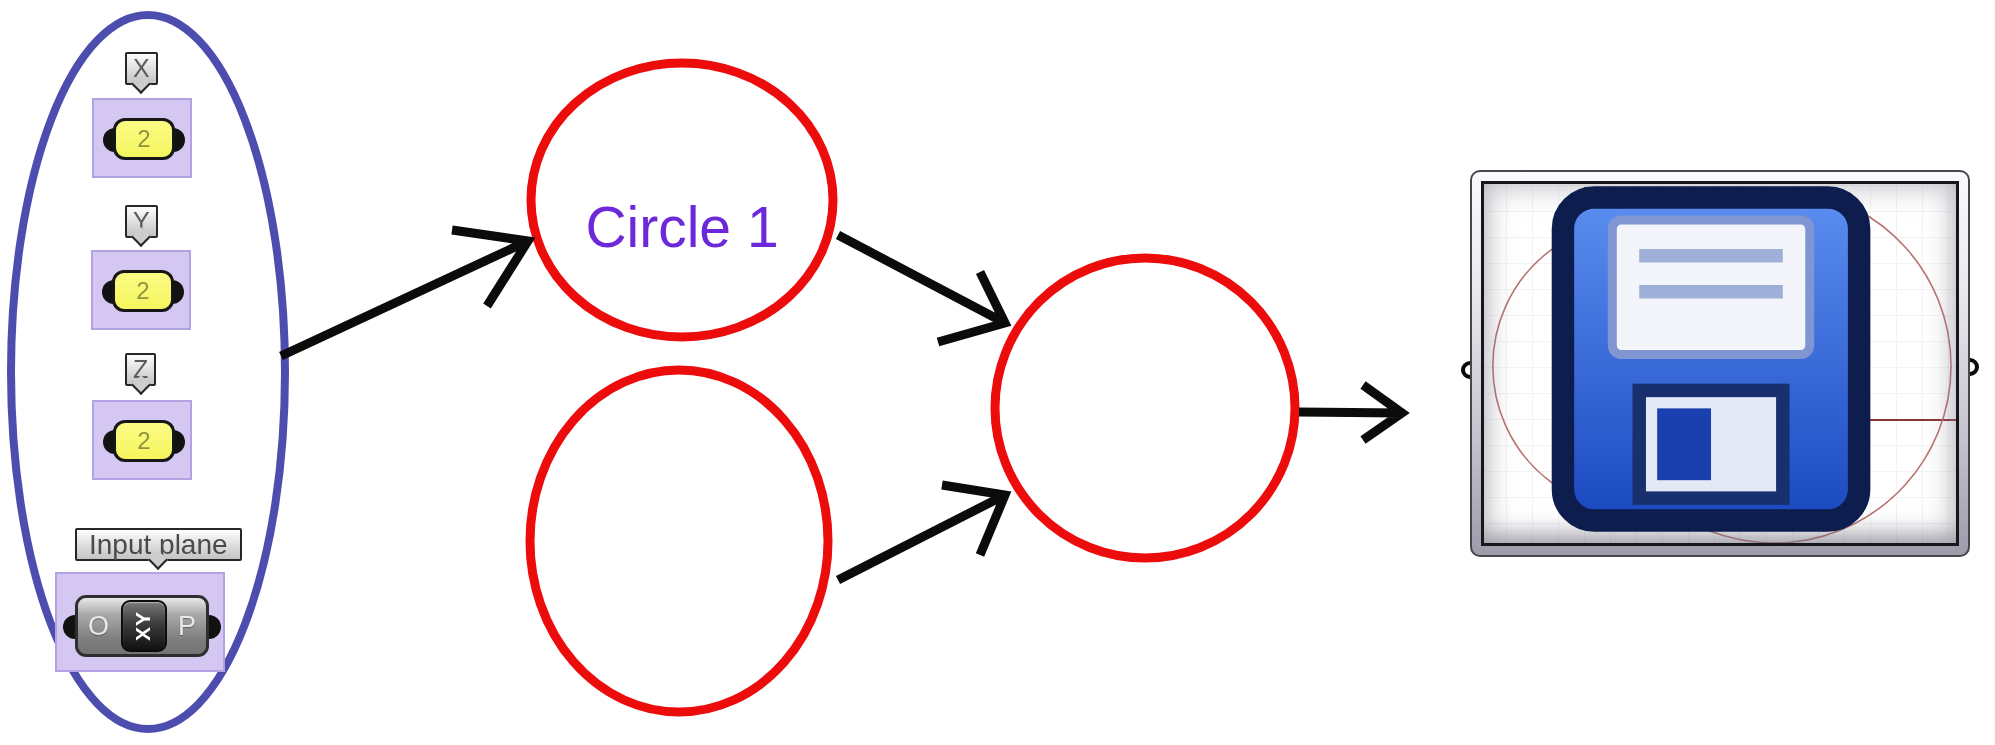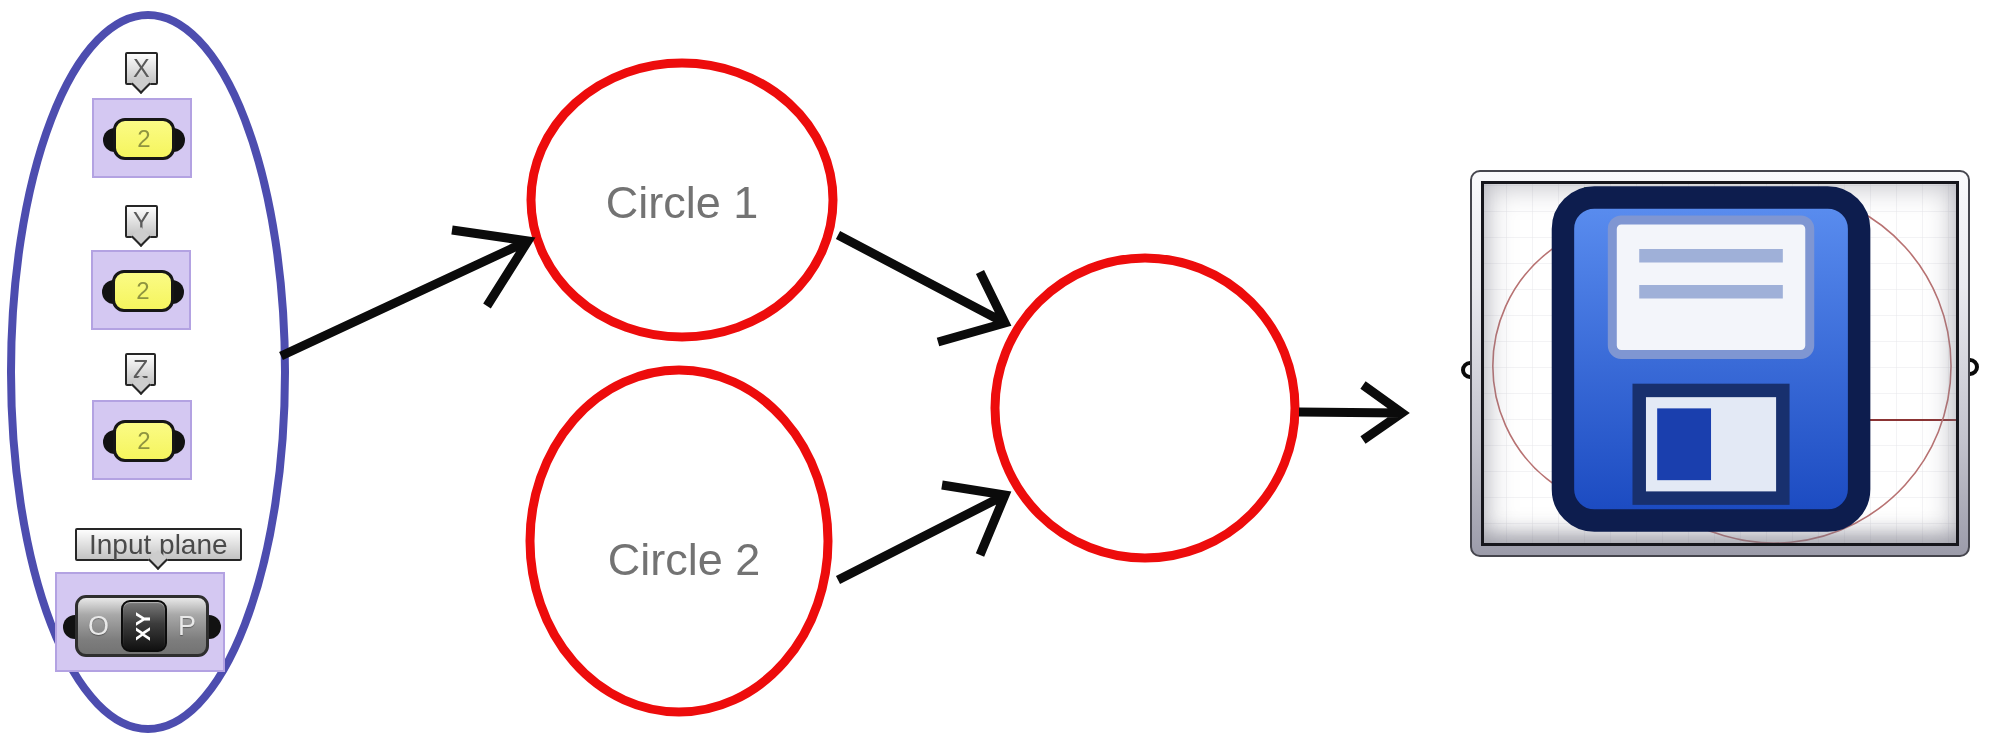--- a/index.html
+++ b/index.html
@@ -3,21 +3,21 @@
 <meta charset="utf-8">
 <style>
   html,body{margin:0;padding:0;background:#fff;}
   .stage{position:relative;width:1995px;height:745px;background:#fff;overflow:hidden;
          font-family:"Liberation Sans",sans-serif;}
   svg{display:block;}
   .underlay{position:absolute;left:0;top:0;z-index:1;}
 
   
   .node-label{position:absolute;z-index:3;transform:translate(-50%,-50%);
-              font-size:45px;color:#737373;white-space:nowrap;}
+              font-size:57px;color:#6d28d9;white-space:nowrap;margin-top:24px;}
 
   
   .tag{position:absolute;z-index:4;}
   .tag-box{position:relative;min-width:30px;height:33px;padding:0 6px;box-sizing:border-box;
            background:linear-gradient(180deg,#fdfdfd 0%,#e3e3e3 45%,#c3c3c3 100%);
            border:2px solid #262626;border-radius:2px;
            display:flex;align-items:center;justify-content:center;
            font-size:25px;color:#5a5a5a;}
   .tag-pt{position:absolute;left:50%;bottom:-8px;width:12px;height:12px;z-index:-0;
           transform:translateX(-50%) rotate(45deg);
@@ -70,21 +70,20 @@
     <circle cx="1145" cy="408" r="150" fill="#fff" stroke="#ed0c0c" stroke-width="9"></circle>
     <g stroke="#0b0b0b" stroke-width="9" fill="none" stroke-linejoin="miter">
       <path d="M281,356 L528,241 M452,230 L528,241 L487,306"></path>
       <path d="M838,235 L1005,323 M980,272 L1005,323 L938,342"></path>
       <path d="M838,580 L1005,495 M942,485 L1005,495 L980,555"></path>
       <path d="M1299,412 L1402,413 M1363,385 L1402,413 L1363,440"></path>
     </g>
   </svg>
 
   <div class="node-label" style="left:682px;top:203px">Circle 1</div>
-  <div class="node-label" style="left:684px;top:560px">Circle 2</div>
 
   <div class="tag" style="left:125px;top:52px">
     <div class="tag-box">
         <span>X</span>
       <i class="tag-pt"></i>
       </div>
   </div>
   <div class="gbox" style="left:92px;top:98px;width:100px;height:80px">
     <span class="grip" style="left:9px;top:28px"></span>
     <span class="grip" style="left:67px;top:28px"></span>

